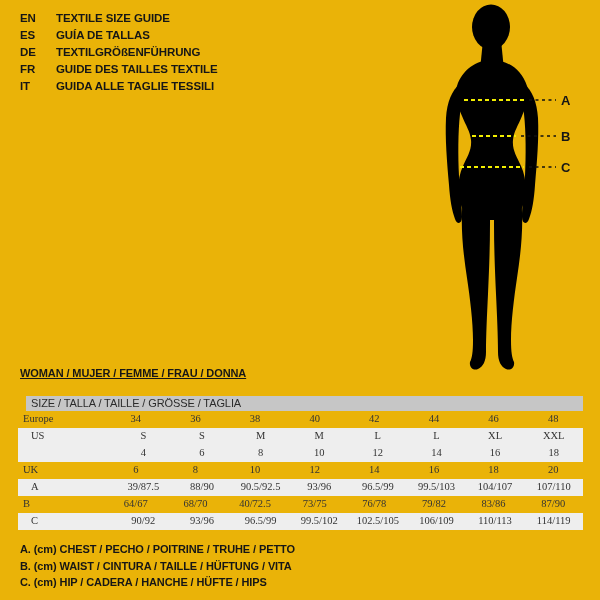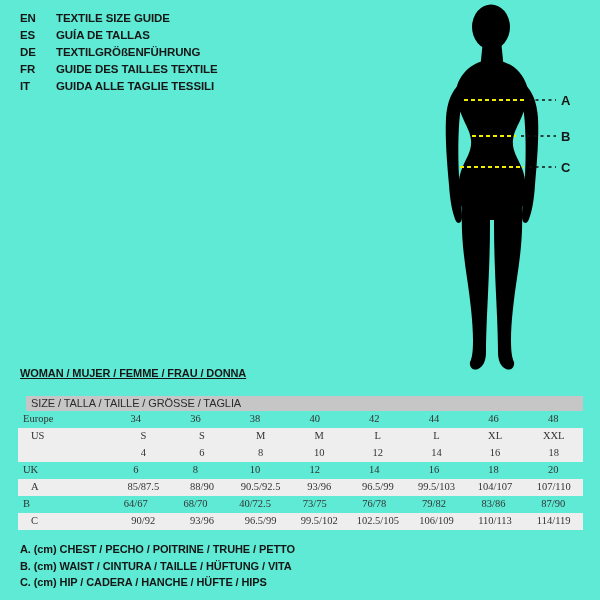--- a/index.html
+++ b/index.html
@@ -1,17 +1,17 @@
 <!DOCTYPE html>
 <html><head>
 <meta charset="utf-8">
 <style>
   html,body{margin:0;padding:0;background:#ffffff;}
   .canvas{
-    position:relative;width:600px;height:600px;background:#5eead4;
+    position:relative;width:600px;height:600px;background:#eab308;
     font-family:"Liberation Sans",sans-serif;color:#111;overflow:hidden;
   }
   
   .lang-list{position:absolute;left:20px;top:10px;}
   .lang-row{display:flex;height:17px;line-height:17px;
     font-size:11.5px;font-weight:bold;letter-spacing:-0.1px;color:#161616;}
   .lang-code{width:36px;}
   
   .figure-svg{position:absolute;left:400px;top:0;width:200px;height:375px;}
   .marker-label{font-family:"Liberation Sans",sans-serif;font-size:13px;font-weight:bold;fill:#161616;}
@@ -139,21 +139,21 @@
           <div class="tcell">8</div>
           <div class="tcell">10</div>
           <div class="tcell">12</div>
           <div class="tcell">14</div>
           <div class="tcell">16</div>
           <div class="tcell">18</div>
           <div class="tcell">20</div>
         </div>
         <div class="trow shaded">
           <div class="tlabel">A</div>
-          <div class="tcell">85/87.5</div>
+          <div class="tcell">39/87.5</div>
           <div class="tcell">88/90</div>
           <div class="tcell">90.5/92.5</div>
           <div class="tcell">93/96</div>
           <div class="tcell">96.5/99</div>
           <div class="tcell">99.5/103</div>
           <div class="tcell">104/107</div>
           <div class="tcell">107/110</div>
         </div>
         <div class="trow">
           <div class="tlabel">B</div>

